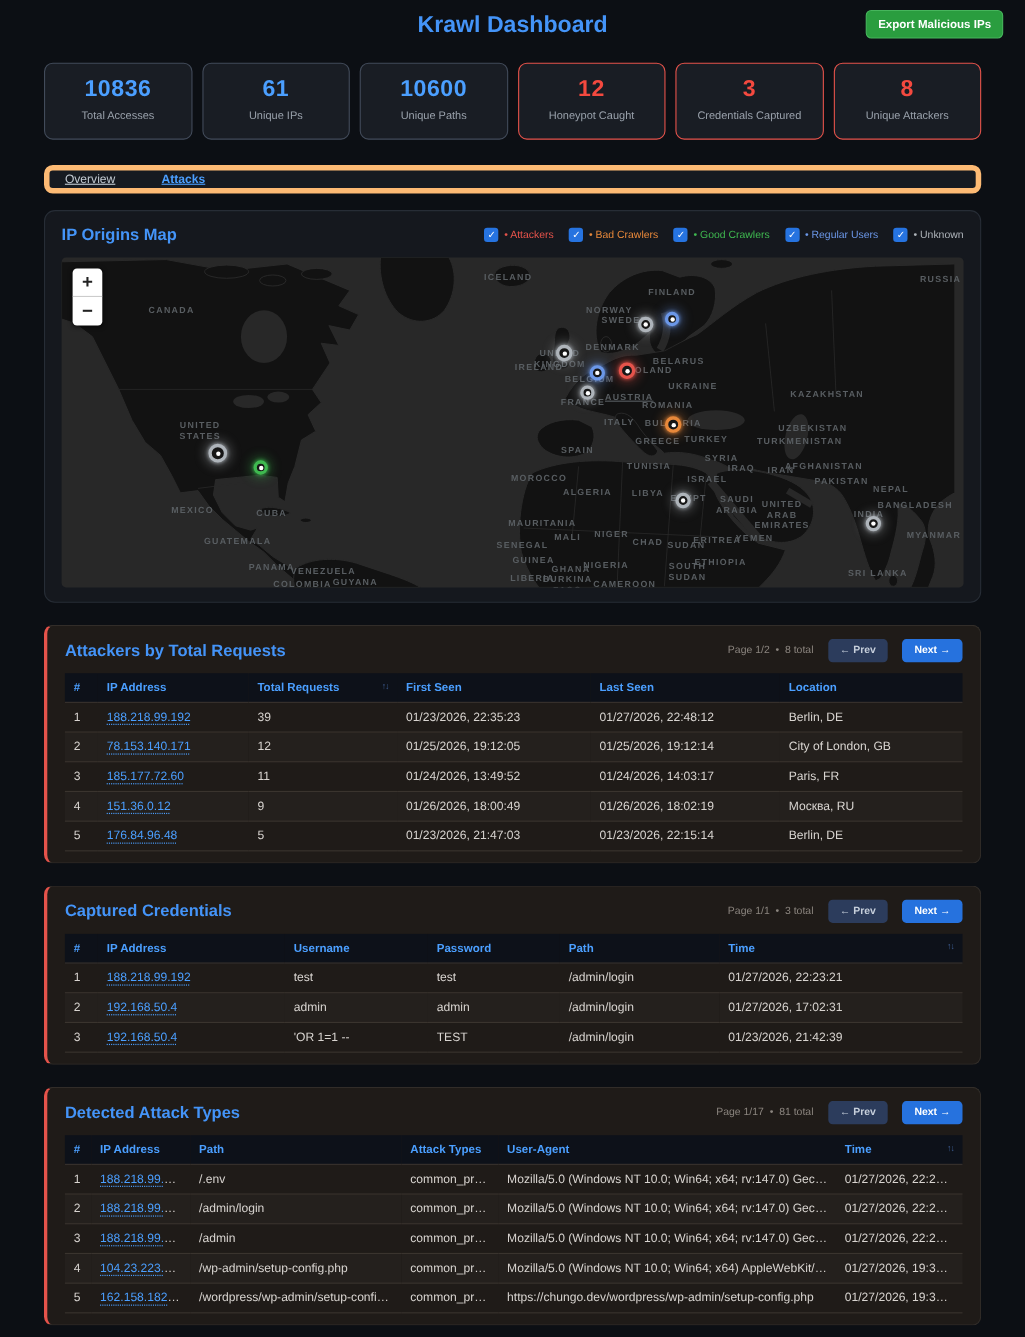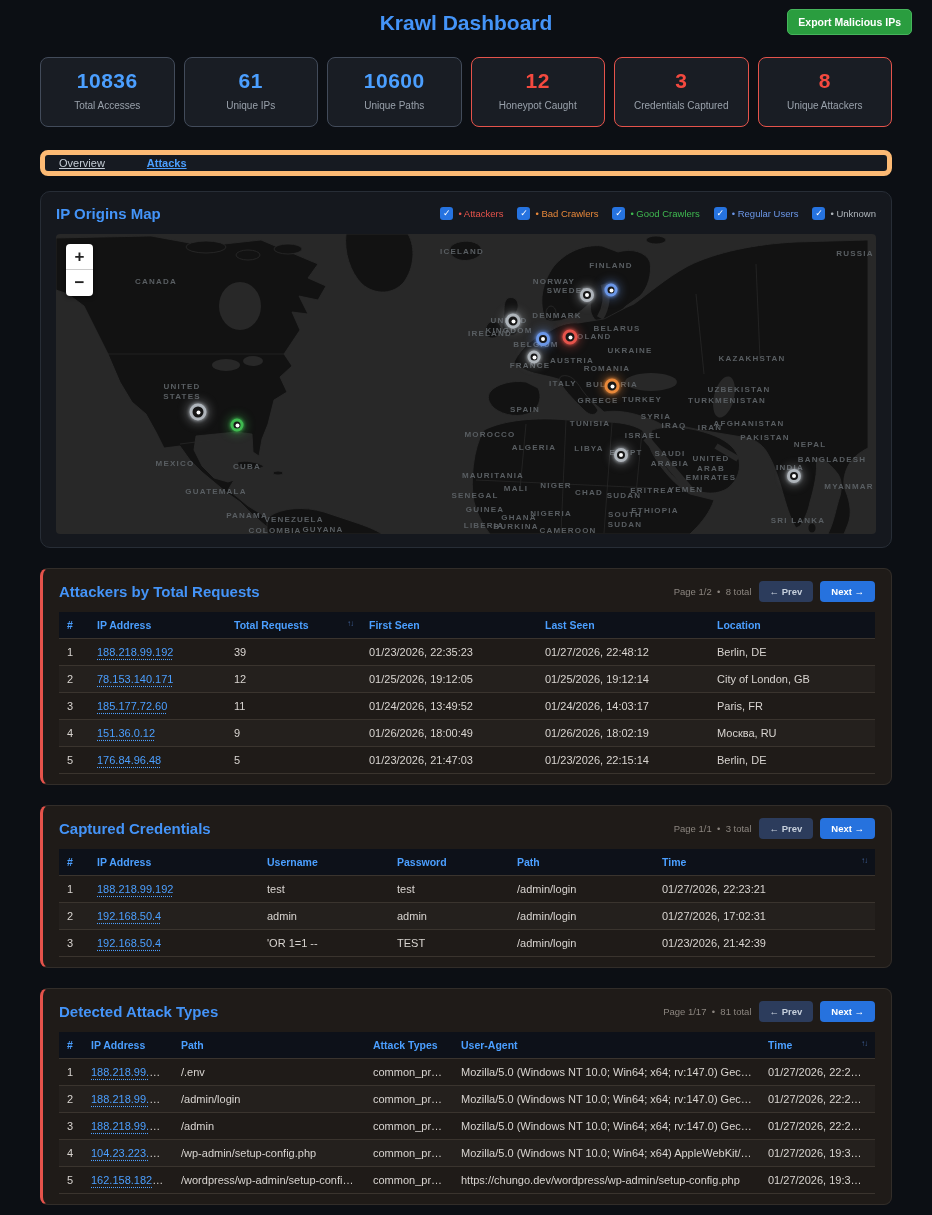--- a/index.html
+++ b/index.html
@@ -74,21 +74,21 @@
   .marker {
     position: absolute; transform: translate(-50%,-50%); border-radius: 50%;
     background: #161616; z-index: 20; display: flex; align-items: center; justify-content: center; cursor: pointer;
   }
   .mdot { width: 4px; height: 4px; border-radius: 50%; background: #fff; }
   
   .tpanel {
     margin: 20px 40px 0; background: #1f1b18; border: 1px solid #322d29;
     border-left: 3px solid #e5534b; border-radius: 8px; padding: 12px 16px 10px;
   }
-  .pag { display: flex; gap: 7px; align-items: center; }
+  .pag { display: flex; gap: 13px; align-items: center; }
   .pag-txt { font-size: 9.5px; color: #8b857f; }
   .pbtn {
     border: none; border-radius: 4px; padding: 5px 11px; font-size: 9.5px; font-weight: bold;
     cursor: pointer; font-family: inherit;
   }
   .pbtn.prev { background: #2c3c5c; color: #c6cfdb; }
   .pbtn.next { background: #2672de; color: #fff; }
   table { width: 100%; border-collapse: collapse; table-layout: fixed; margin-top: 10px; }
   thead th {
     background: #0d1119; color: #4b9fff; text-align: left; font-size: 10.5px; font-weight: bold;
@@ -233,21 +233,21 @@
       <div class="map-label" style="left: 555px; top: 32px;">FINLAND</div>
       <div class="map-label" style="left: 498px; top: 48px;">NORWAY</div>
       <div class="map-label" style="left: 512px; top: 57px;">SWEDEN</div>
       <div class="map-label" style="left: 501px; top: 82px;">DENMARK</div>
       <div class="map-label" style="left: 453px; top: 92px; width: 58px; white-space: normal;">UNITED KINGDOM</div>
       <div class="map-label" style="left: 434px; top: 100px;">IRELAND</div>
       <div class="map-label" style="left: 480px; top: 111px;">BELGIUM</div>
       <div class="map-label" style="left: 561px; top: 95px;">BELARUS</div>
       <div class="map-label" style="left: 535px; top: 103px;">POLAND</div>
       <div class="map-label" style="left: 574px; top: 117px;">UKRAINE</div>
-      <div class="map-label" style="left: 516px; top: 127px;">AUSTRIA</div>
+      <div class="map-label" style="left: 516px; top: 127px; text-decoration: underline;">AUSTRIA</div>
       <div class="map-label" style="left: 474px; top: 132px;">FRANCE</div>
       <div class="map-label" style="left: 551px; top: 135px;">ROMANIA</div>
       <div class="map-label" style="left: 507px; top: 150px;">ITALY</div>
       <div class="map-label" style="left: 556px; top: 151px;">BULGARIA</div>
       <div class="map-label" style="left: 542px; top: 167px;">GREECE</div>
       <div class="map-label" style="left: 586px; top: 166px;">TURKEY</div>
       <div class="map-label" style="left: 452px; top: 176px; margin-left: 17px;">SPAIN</div>
       <div class="map-label" style="left: 696px; top: 125px;">KAZAKHSTAN</div>
       <div class="map-label" style="left: 683px; top: 156px;">UZBEKISTAN</div>
       <div class="map-label" style="left: 671px; top: 167px;">TURKMENISTAN</div>

